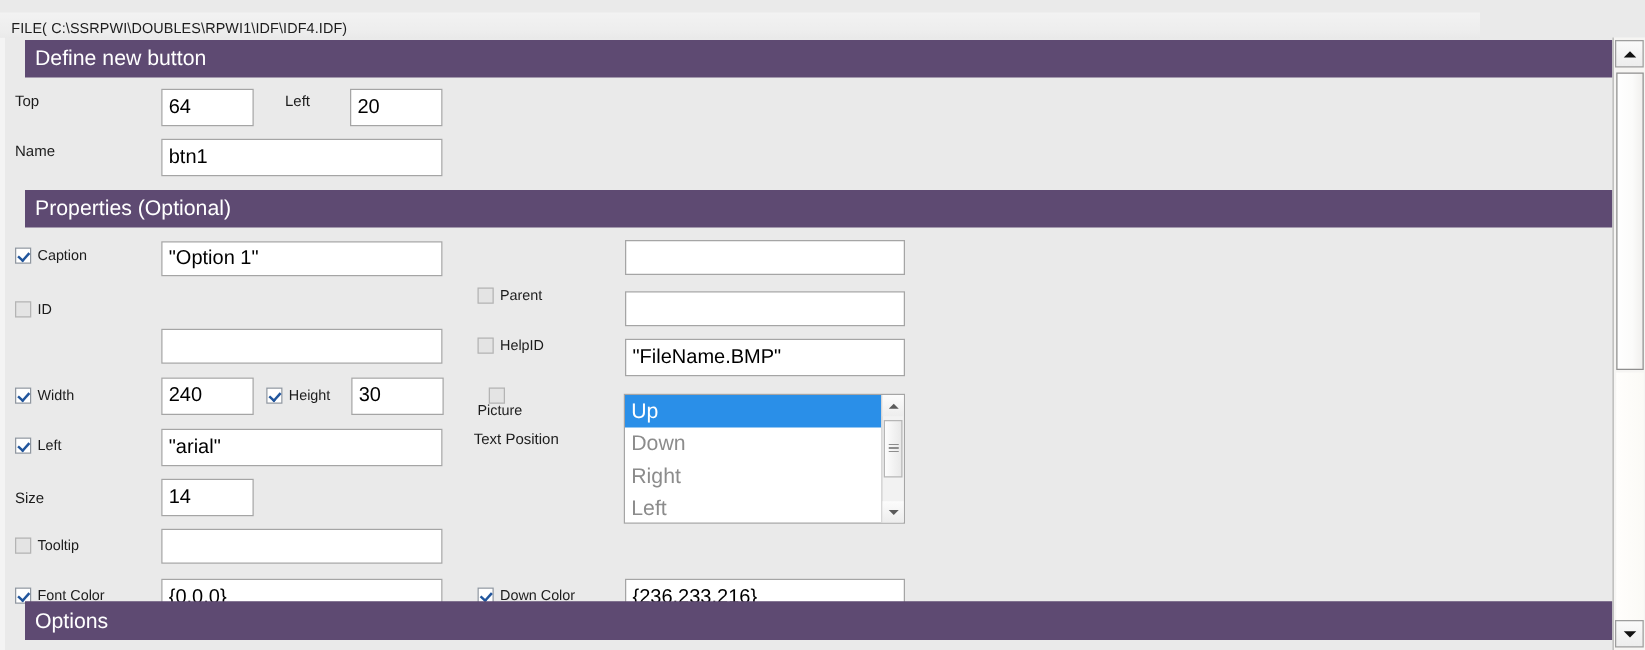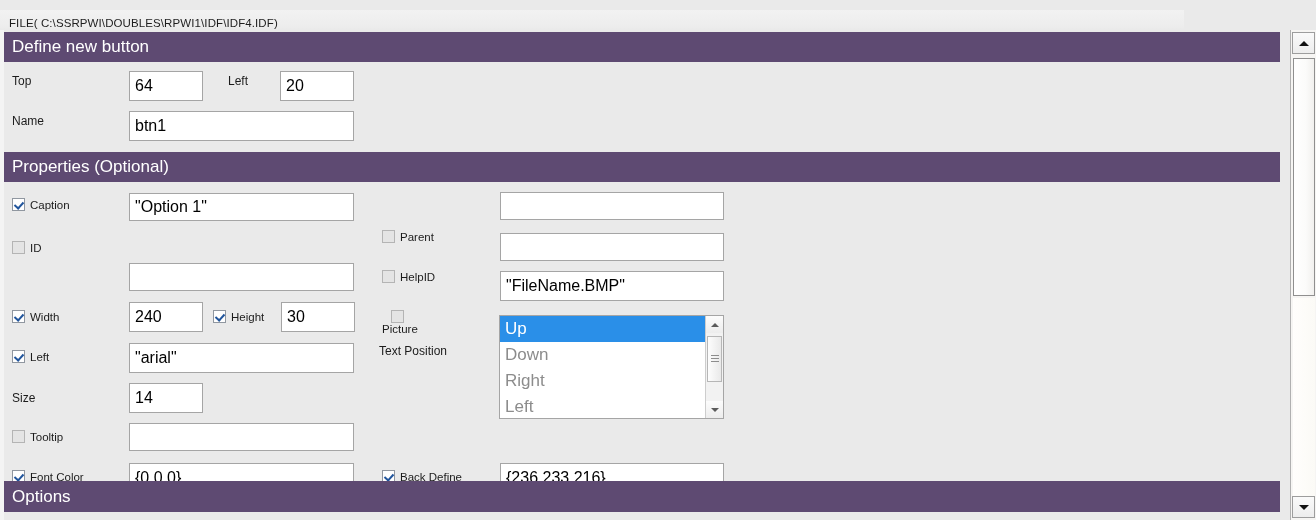--- a/index.html
+++ b/index.html
@@ -50,21 +50,21 @@
     position: absolute;
     left: 0; top: 0;
     width: 4px; height: 490px;
     background: #f4f4f4;
     z-index: 5;
   }
 
   
   .sectionbar {
     position: absolute;
-    left: 4px;
+    left: 20px;
     width: 1276px;
     background: #5e4a72;
     color: #ffffff;
     box-sizing: border-box;
     padding-left: 32px;
   }
   .sectionbar .sectitle {
     position: absolute;
     left: 8px;
     font-size: 17px;
@@ -379,21 +379,21 @@
           <span class="lb-grip"></span>
         </div>
         <div class="lb-btn down">
           <span class="arrow-down"></span>
         </div>
       </div>
     </div>
 
     <div class="cbgroup" style="left:382px; top:440px;">
       <span class="cbox on"></span>
-      <span class="cbtext">Back Define</span>
+      <span class="cbtext">Down Color</span>
     </div>
     <div class="tbox" style="left:500px; top:433px; width:224px; height:30px;">{236,233,216}</div>
 
     <div class="sectionbar" style="top:451px; height:31px;">
       <div class="sectitle" style="top:6px;">Options</div>
     </div>
 
   </div>
 
   <div class="vscroll">

